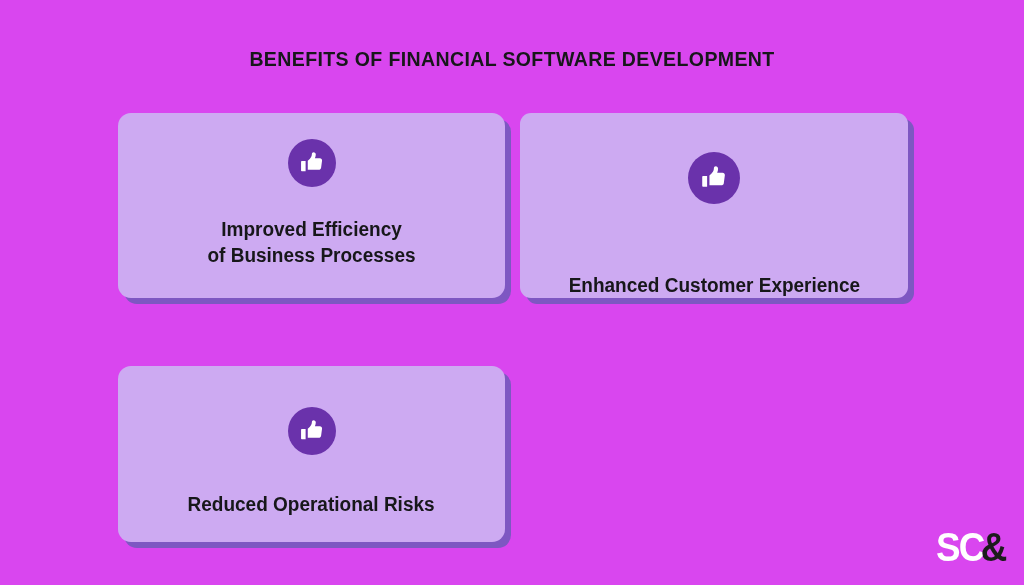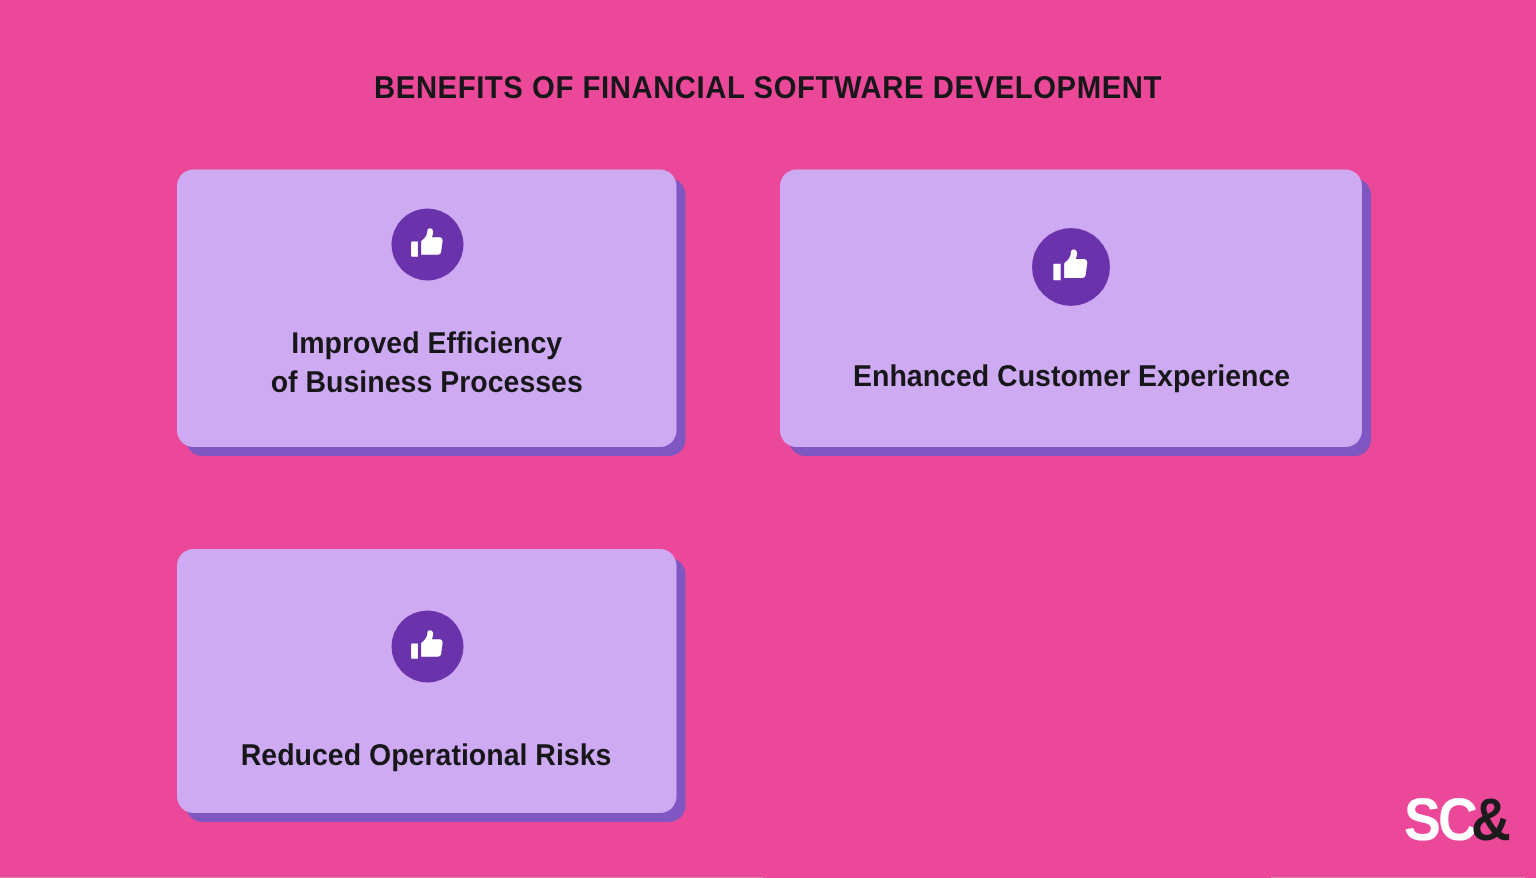--- a/index.html
+++ b/index.html
@@ -11,21 +11,21 @@
     height: 585px;
     background: #c9e7e8;
     font-family: "Liberation Sans", sans-serif;
     overflow: hidden;
     position: relative;
   }
 
   .infographic {
     position: absolute;
     inset: 0;
-    background: #ec4899;
+    background: #d946ef;
   }
 
   
   .page-title {
     position: absolute;
     left: 0;
     top: 47px;
     width: 1024px;
     text-align: center;
     font-family: "Liberation Sans", sans-serif;
@@ -53,22 +53,22 @@
     background: #cdaaf2;
     border-radius: 11px;
     box-shadow: 6px 6px 0 0 #7e57c2;
     box-sizing: border-box;
     display: flex;
     flex-direction: column;
     align-items: center;
   }
 
   
-  .benefit-card.col-l { left: 0px;   width: 333px; }
-  .benefit-card.col-r { left: 402px; width: 388px; }
+  .benefit-card.col-l { left: 0px;   width: 387px; border-radius: 13px; }
+  .benefit-card.col-r { left: 402px; width: 388px; justify-content: space-between; }
   .benefit-card.row-t { top: 0px;    height: 185px; }
   .benefit-card.row-b { top: 205px;  height: 176px; margin-top: 48px; }
 
   
   .icon-badge {
     border-radius: 50%;
     background: #6a32ab;
     display: flex;
     align-items: center;
     justify-content: center;

